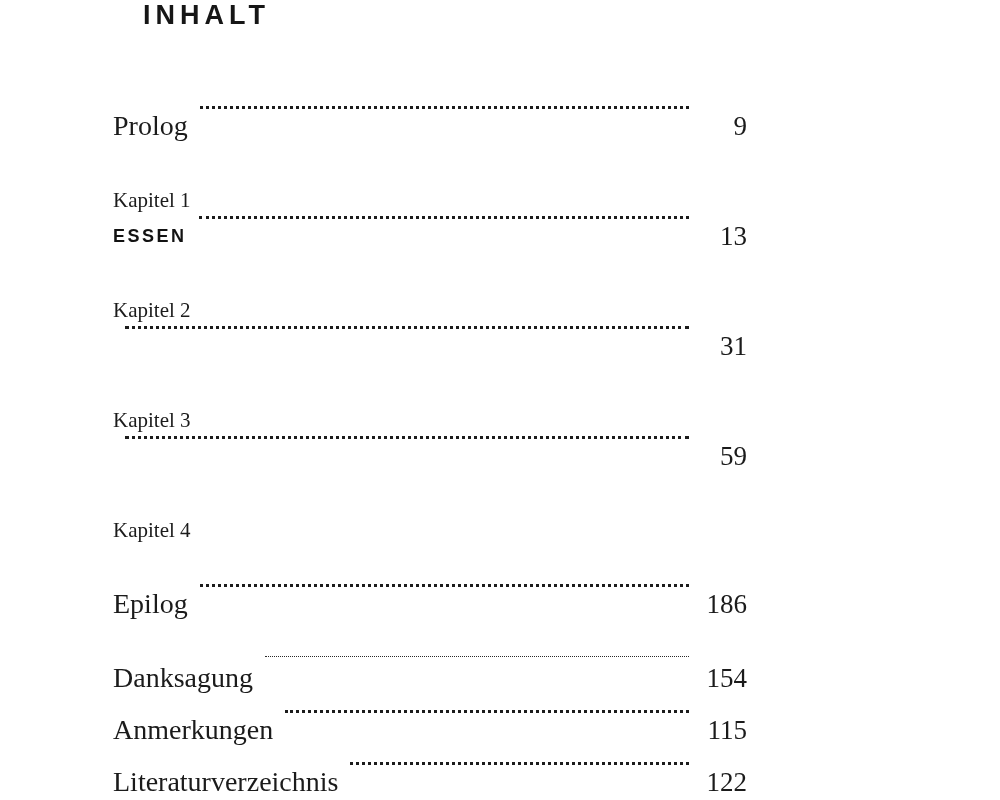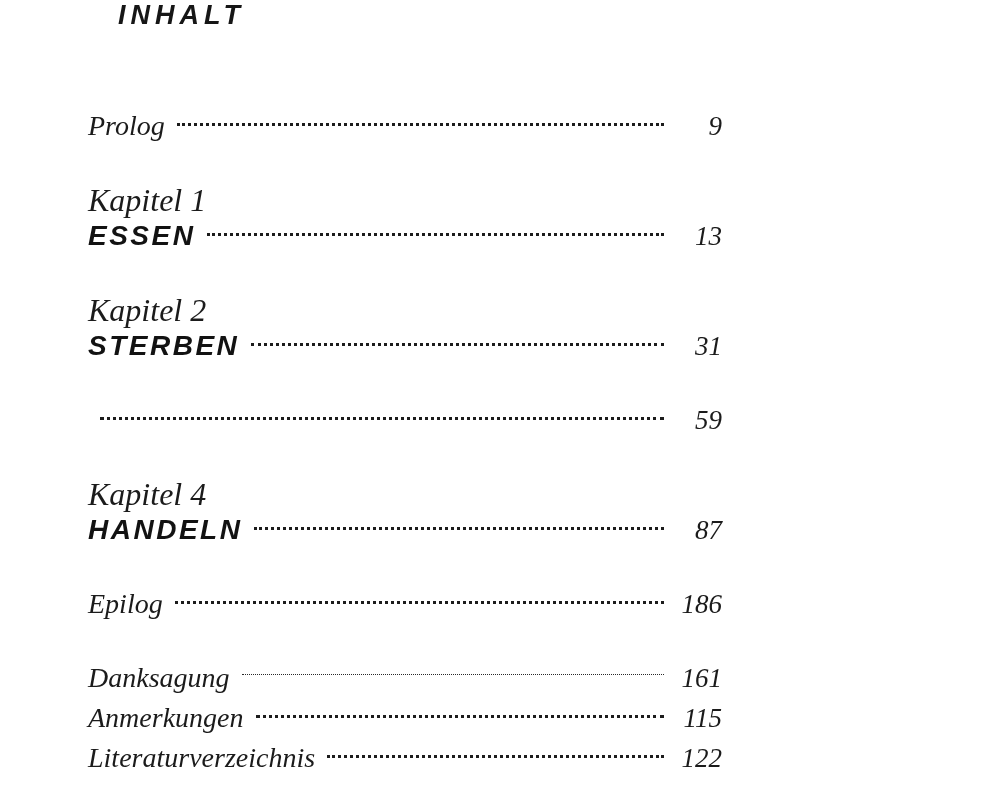--- a/index.html
+++ b/index.html
@@ -8,61 +8,60 @@
     background: #ffffff;
   }
   body {
     width: 1000px;
     height: 800px;
     overflow: hidden;
     color: #1b1b1b;
     font-family: "Liberation Serif", serif;
   }
   .page {
-    padding-left: 88px;
+    padding-left: 113px;
     box-sizing: border-box;
     width: 1000px;
     height: 800px;
-    font-style: italic;
   }
   .content {
     width: 634px;
   }
   h1.toc-heading {
     font-family: "Liberation Sans", sans-serif;
     font-weight: 700;
     font-size: 27px;
     line-height: 30px;
     letter-spacing: 5px;
     color: #161616;
     margin: 0 0 78px 30px;
   }
   .entries { }
   .block { }
   .block + .block { margin-top: 38px; }
-  .block.backmatter + .block.backmatter { margin-top: 4px; }
+  .block.backmatter + .block.backmatter { margin-top: 16px; }
   .row {
     display: flex;
-    align-items: center;
+    align-items: flex-start;
     line-height: 36px;
     font-size: 28px;
   }
   .kapitel {
-    font-size: 32px;
+    font-size: 21px;
     line-height: 36px;
     color: #1b1b1b;
   }
   .label {
     white-space: nowrap;
     color: #1b1b1b;
   }
   .label.caps {
     font-family: "Liberation Sans", sans-serif;
     font-weight: 700;
-    font-size: 28px;
+    font-size: 18px;
     letter-spacing: 2.5px;
     color: #121212;
   }
   .dots {
     flex: 1;
     min-width: 30px;
     border-bottom: 3px dotted #1c1c1c;
     margin: 0 10px 0 12px;
     position: relative;
     top: -2px;
@@ -100,55 +99,50 @@
     <div class="row">
       <span class="label caps">ESSEN</span>
       <span class="dots"></span>
       <span class="pagenum">13</span>
     </div>
   </div>
 
   <div class="block chapter">
     <div class="kapitel">Kapitel 2</div>
     <div class="row">
-      <span class="label caps">STERBEN</span>
       <span class="dots"></span>
       <span class="pagenum">31</span>
     </div>
   </div>
 
   <div class="block chapter">
+    <div class="kapitel">Kapitel 3</div>
     <div class="row">
       <span class="dots"></span>
       <span class="pagenum">59</span>
     </div>
   </div>
 
   <div class="block chapter">
     <div class="kapitel">Kapitel 4</div>
-    <div class="row">
-      <span class="label caps">HANDELN</span>
-      <span class="dots"></span>
-      <span class="pagenum">87</span>
-    </div>
   </div>
 
   <div class="block simple">
     <div class="row">
       <span class="label">Epilog</span>
       <span class="dots"></span>
       <span class="pagenum">186</span>
     </div>
   </div>
 
   <div class="block backmatter">
     <div class="row">
       <span class="label">Danksagung</span>
       <span class="dots fine"></span>
-      <span class="pagenum">161</span>
+      <span class="pagenum">154</span>
     </div>
   </div>
 
   <div class="block backmatter">
     <div class="row">
       <span class="label">Anmerkungen</span>
       <span class="dots"></span>
       <span class="pagenum">115</span>
     </div>
   </div>

